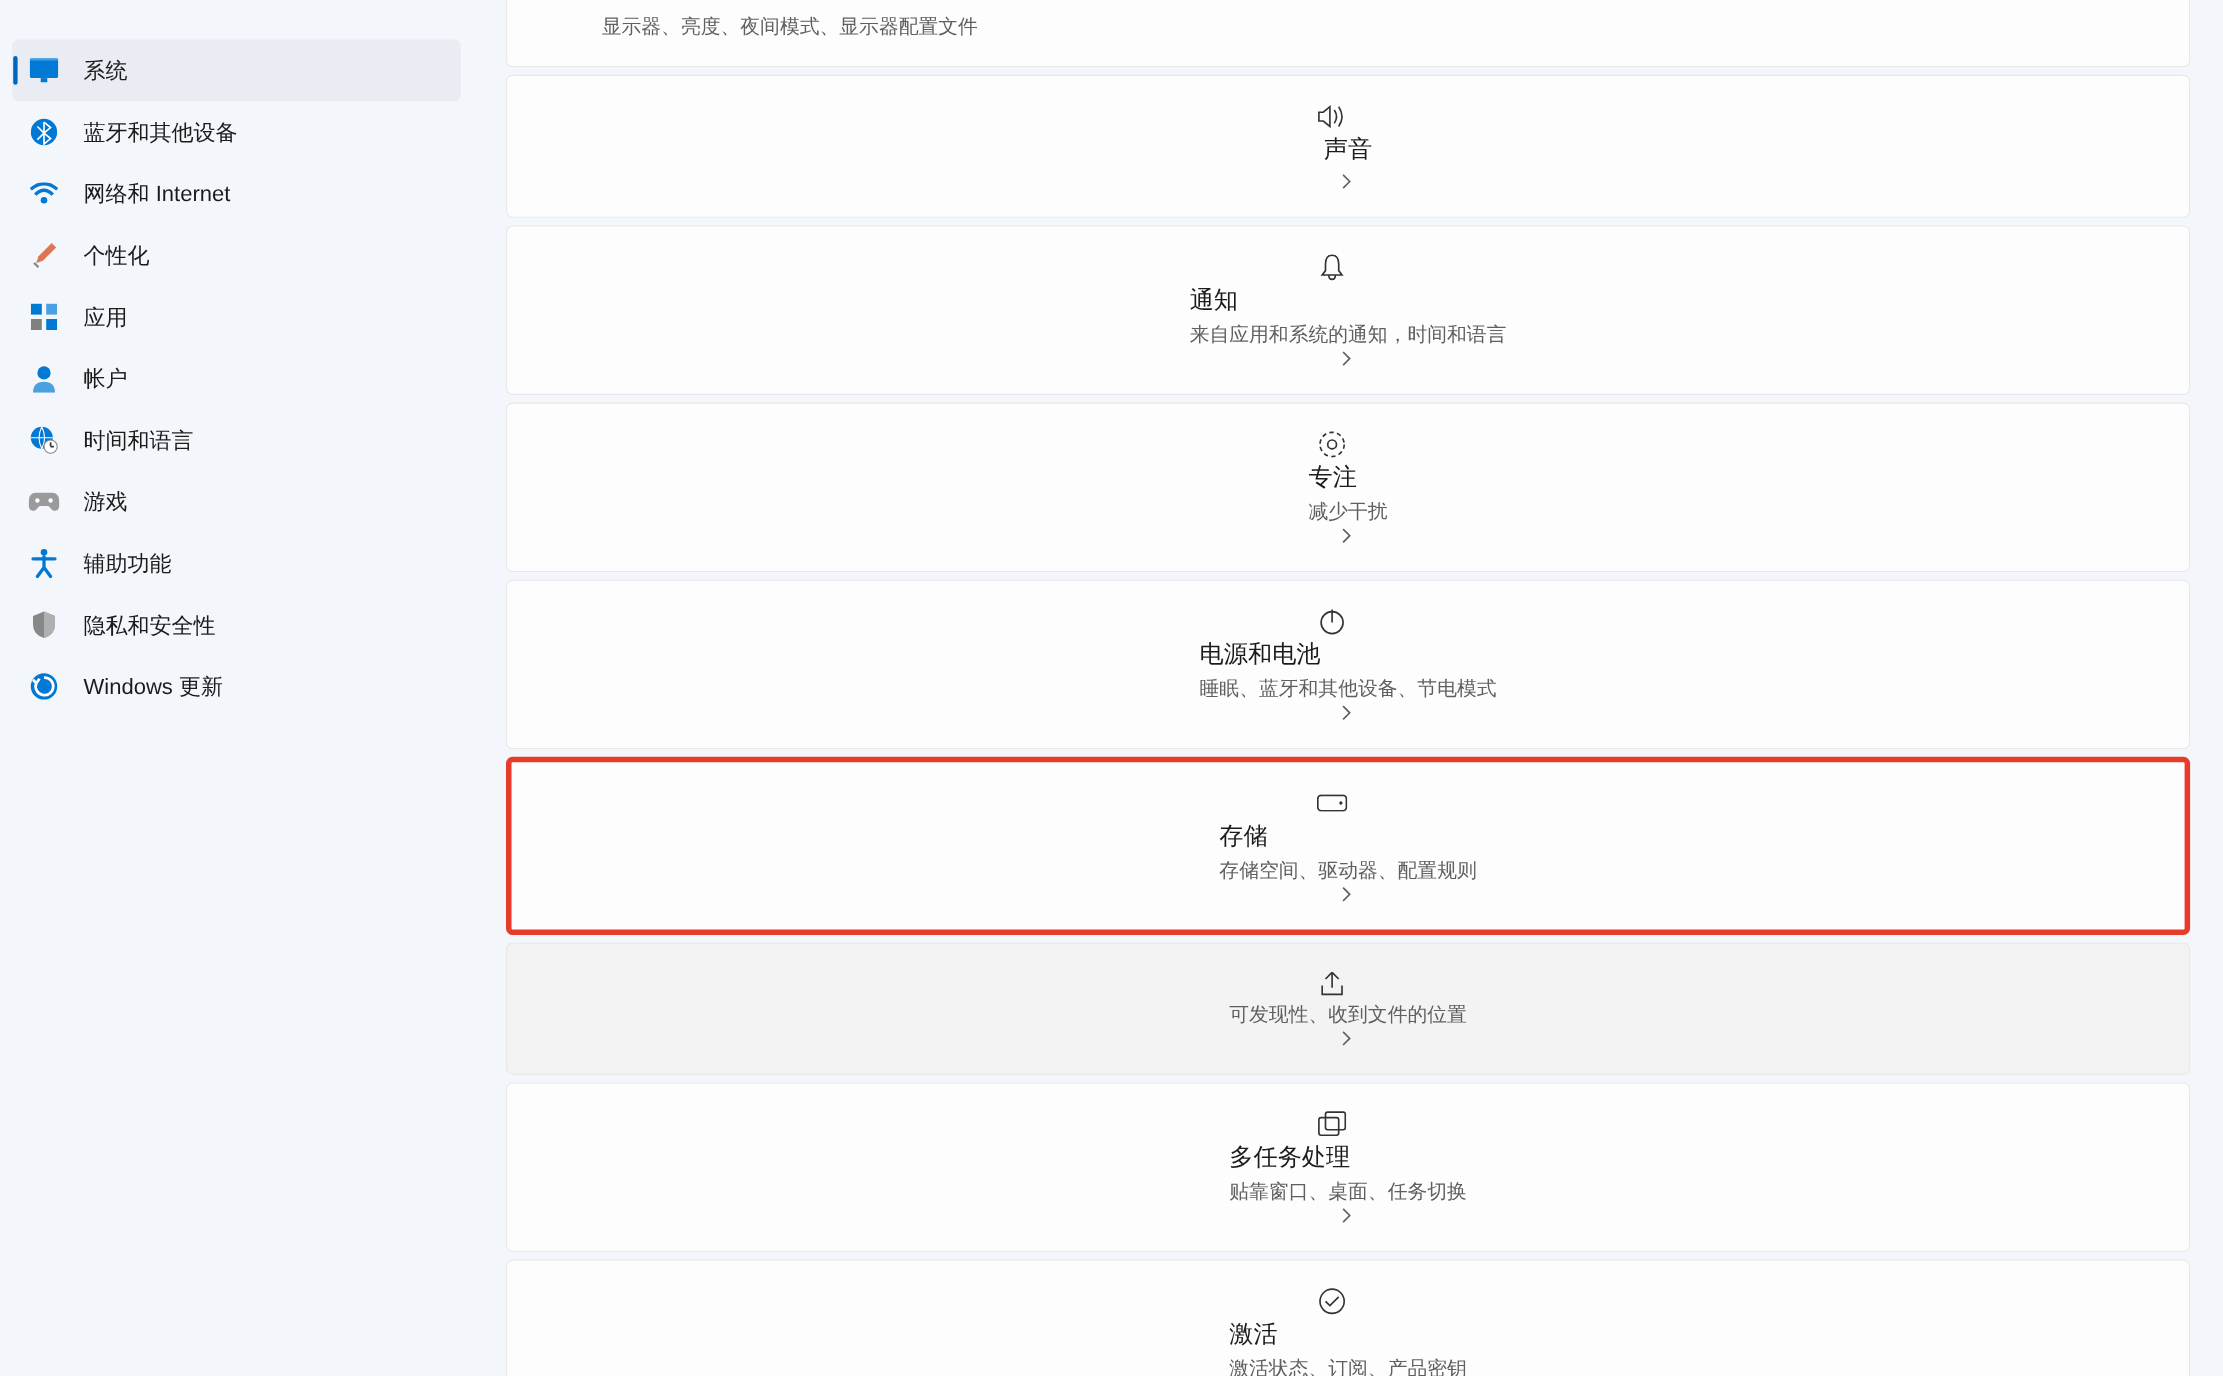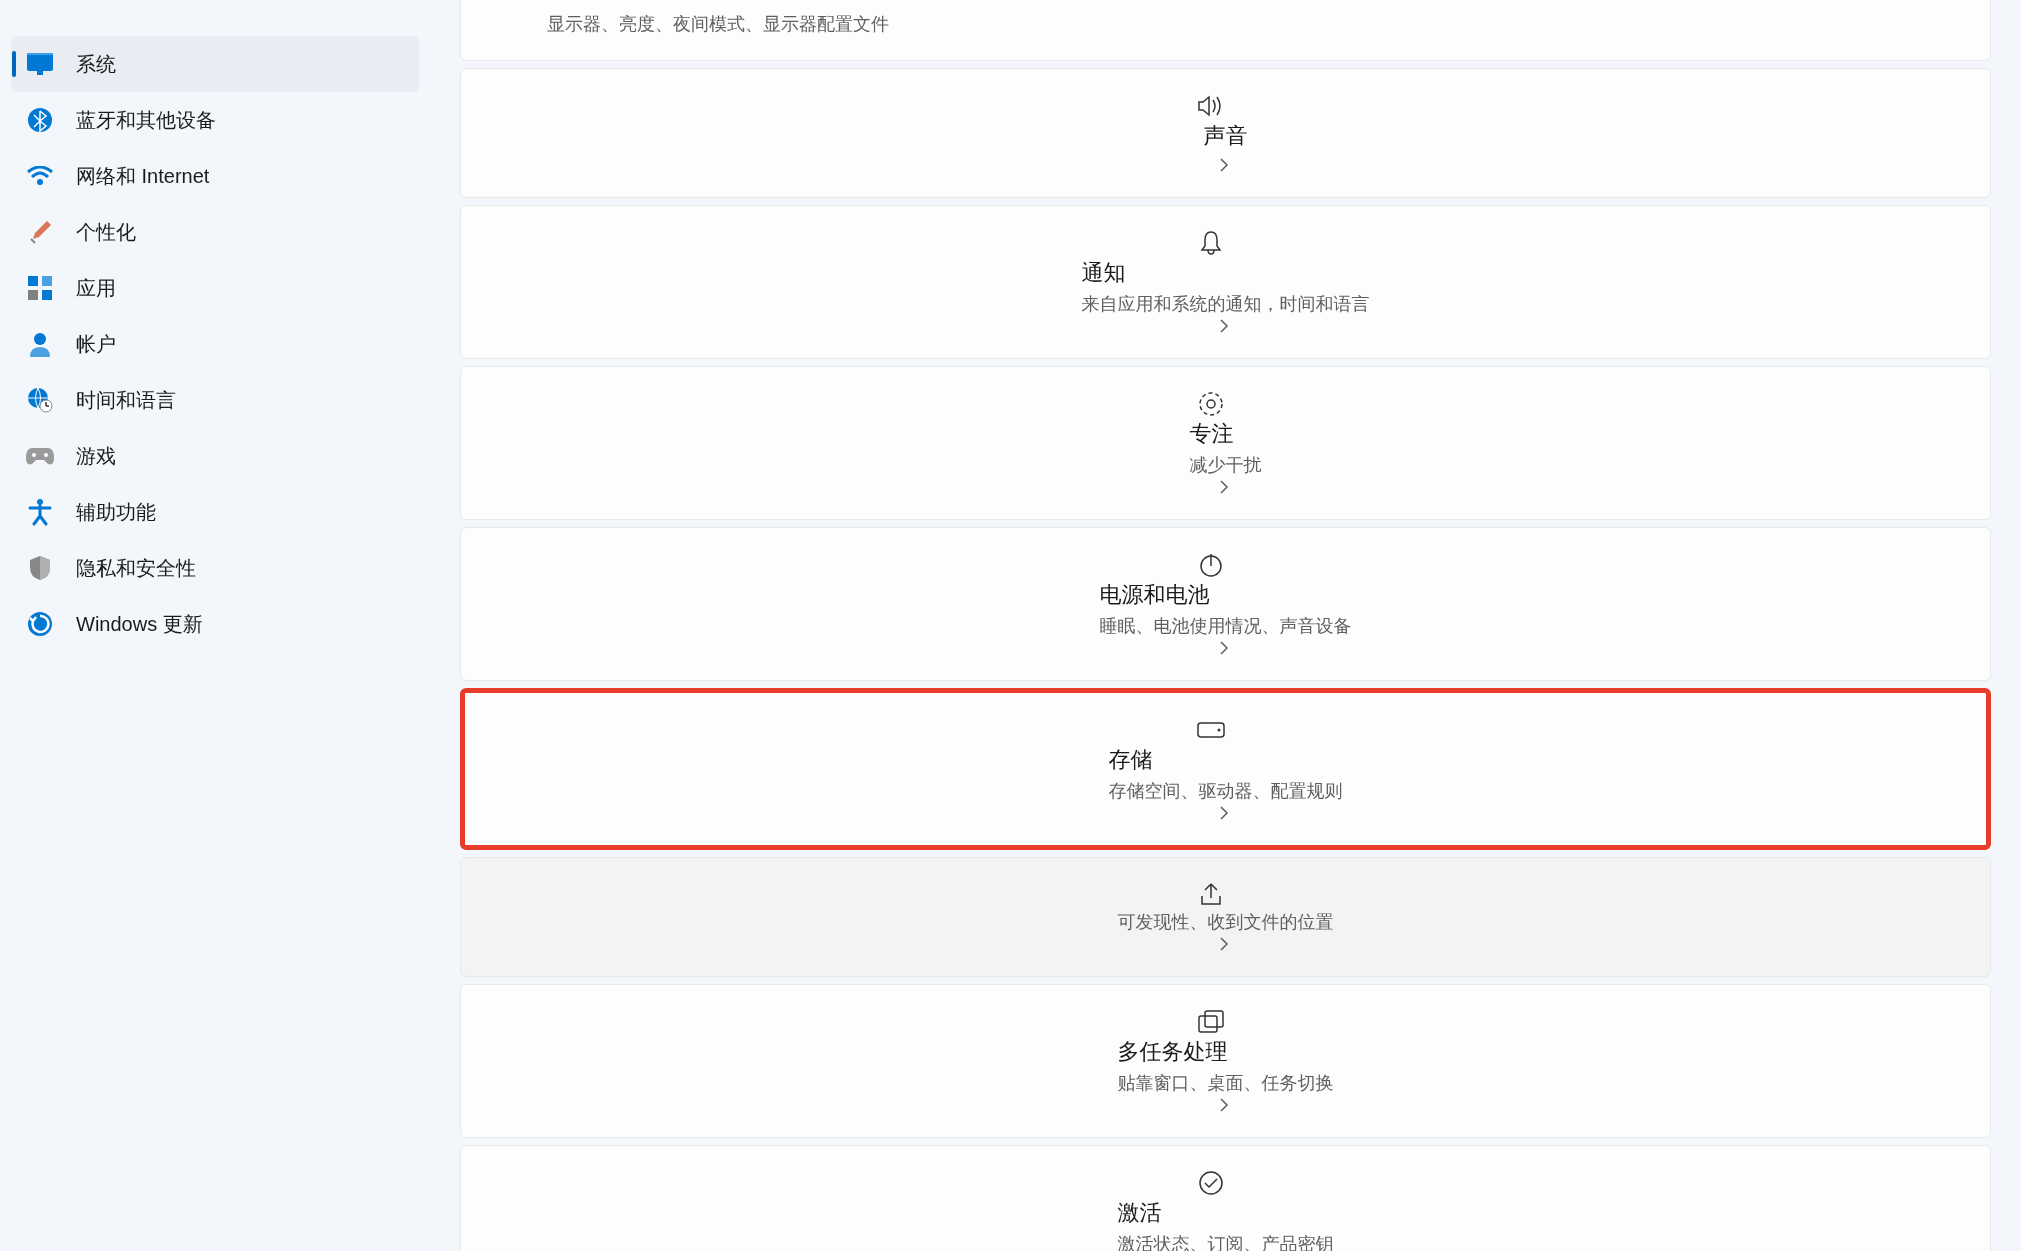--- a/index.html
+++ b/index.html
@@ -315,21 +315,21 @@
 
   <div class="setting-item">
     <span class="setting-icon">
       <svg width="24" height="26" viewBox="0 0 24 26">
           <circle cx="12" cy="14" r="10" fill="none" stroke="#333" stroke-width="1.5"></circle>
           <line x1="12" y1="2" x2="12" y2="14" stroke="#333" stroke-width="1.5"></line>
         </svg>
     </span>
     <div class="setting-text">
       <div class="setting-title">电源和电池</div>
-      <div class="setting-desc">睡眠、电池使用情况、声音设备</div>
+      <div class="setting-desc">睡眠、蓝牙和其他设备、节电模式</div>
     </div>
     <span class="chevron">
       <svg width="10" height="16" viewBox="0 0 10 16">
           <path d="M2 2 L8 8 L2 14" stroke="#5f5f5f" stroke-width="1.5" fill="none"></path>
         </svg>
     </span>
   </div>
 
   <div class="setting-item highlighted">
     <span class="setting-icon">

